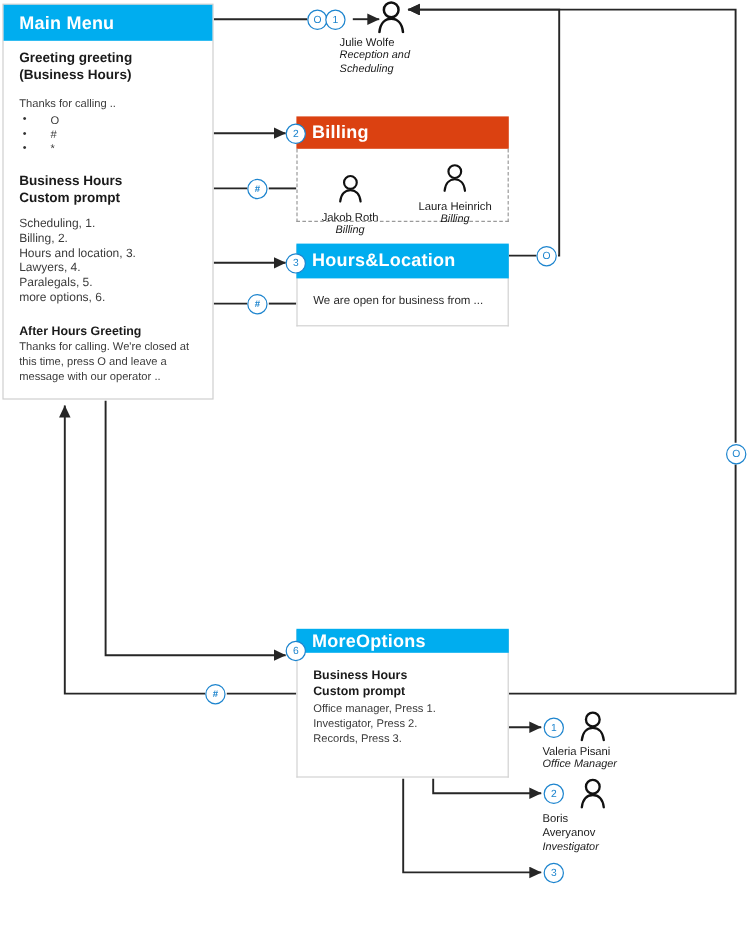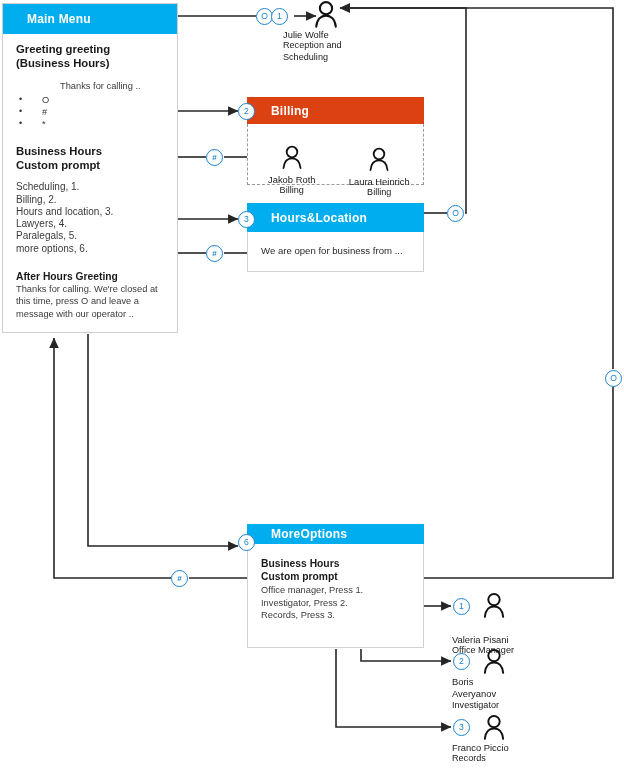--- a/index.html
+++ b/index.html
@@ -3,33 +3,33 @@
 <meta charset="utf-8">
 <style>
   html,body{margin:0;padding:0;background:#ffffff;}
   body{width:624px;height:779px;position:relative;overflow:hidden;
        font-family:"Liberation Sans","DejaVu Sans",sans-serif;color:#000;}
   #canvas{position:absolute;inset:0;width:624px;height:779px;}
   svg.wires{position:absolute;left:0;top:0;width:624px;height:779px;pointer-events:none;}
 
   
   .node{position:absolute;background:#fff;box-sizing:border-box;}
-  .node .hdr{color:#fff;font-size:12px;font-weight:600;letter-spacing:.2px;
-             display:flex;align-items:center;padding-left:24px;box-sizing:border-box;}
+  .node .hdr{color:#fff;font-size:15px;font-weight:600;letter-spacing:.2px;
+             display:flex;align-items:center;padding-left:13px;box-sizing:border-box;}
   .hdr-cyan{background:#00ADEF;}
   .hdr-orange{background:#DB4111;}
   .node .body{box-sizing:border-box;padding:9px 11px 10px 13px;}
 
   
   #main-menu{left:2px;top:3px;width:176px;height:330px;border:1px solid #cfcfcf;
              box-shadow:0 0 0 0 transparent;}
   #main-menu .hdr{height:30px;}
   #main-menu .body{padding:8px 10px 10px 13px;}
   .mm-title{font-size:11.3px;font-weight:700;line-height:14.2px;color:#1a1a1a;}
-  .mm-sub{font-size:9.3px;line-height:12.4px;color:#3b3b3b;margin-top:10px;margin-left:44px;}
+  .mm-sub{font-size:9.3px;line-height:12.4px;color:#3b3b3b;margin-top:10px;}
   .mm-list{list-style:none;margin:1px 0 0 0;padding:0 0 0 14px;}
   .mm-list li{font-size:9.3px;line-height:12px;color:#3b3b3b;position:relative;}
   .mm-list li:before{content:"\2022";position:absolute;left:-11px;top:-1px;font-size:9px;color:#333;}
   .mm-list li span{padding-left:12px;display:inline-block;}
   .mm-h2{font-size:11.3px;font-weight:700;line-height:14.2px;color:#1a1a1a;margin-top:14px;}
   .mm-opts{font-size:10px;line-height:12.3px;color:#3b3b3b;margin-top:9px;}
   .mm-h3{font-size:10.3px;font-weight:700;line-height:13px;color:#1a1a1a;margin-top:15px;}
   .mm-p{font-size:9.3px;line-height:12.3px;color:#3b3b3b;}
 
   
@@ -48,21 +48,21 @@
   #more{left:247px;top:525px;width:177px;height:123px;border:1px solid #d2d2d2;border-top:none;}
   #more .hdr{height:20px;margin:-1px -1px 0 -1px;width:calc(100% + 2px);}
   #more .body{padding:13px 10px 0 13px;}
   .mo-h{font-size:10.3px;font-weight:700;line-height:13.2px;color:#1a1a1a;}
   .mo-p{font-size:9.3px;line-height:12.2px;color:#3b3b3b;margin-top:1px;}
 
   
   .person{position:absolute;text-align:left;}
   .person .glyph{display:block;margin:0 auto;}
   .pname{font-size:9.4px;line-height:11.4px;color:#1a1a1a;margin-top:1px;}
-  .prole{font-size:9.1px;line-height:11.2px;color:#1a1a1a;}
+  .prole{font-size:9.1px;line-height:11.2px;color:#1a1a1a;font-style:italic;}
 
   
   .badge{position:absolute;width:17px;height:17px;border-radius:50%;
          background:#fff;border:1.6px solid #1C84CE;
          display:flex;align-items:center;justify-content:center;
          font-size:8.6px;color:#1C84CE;font-weight:400;box-sizing:border-box;}
   .badge.hash{font-size:8px;font-weight:700;}
 </style>
 </head>
 <body>
@@ -137,21 +137,21 @@
     <div class="hdr hdr-orange">Billing</div>
     <div class="body">
       <div style="width:50%;text-align:center;padding-top:21px">
         <svg class="glyph" width="26" height="24" viewBox="0 0 26 24">
           <circle cx="13" cy="7" r="5.3" fill="none" stroke="#111" stroke-width="1.8"></circle>
           <path d="M4.5,23 C5.2,16.2 9.0,13.4 13,13.4 C17,13.4 20.8,16.2 21.5,23" fill="none" stroke="#111" stroke-width="1.8" stroke-linecap="round"></path>
         </svg>
         <div class="pname">Jakob Roth</div>
         <div class="prole">Billing</div>
       </div>
-      <div style="width:50%;text-align:center;padding-top:23px">
+      <div style="width:50%;text-align:center;padding-top:12px">
         <svg class="glyph" width="26" height="24" viewBox="0 0 26 24">
           <circle cx="13" cy="7" r="5.3" fill="none" stroke="#111" stroke-width="1.8"></circle>
           <path d="M4.5,23 C5.2,16.2 9.0,13.4 13,13.4 C17,13.4 20.8,16.2 21.5,23" fill="none" stroke="#111" stroke-width="1.8" stroke-linecap="round"></path>
         </svg>
         <div class="pname">Laura Heinrich</div>
         <div class="prole">Billing</div>
       </div>
     </div>
   </div>
 
@@ -181,42 +181,34 @@
     <div class="pname">Julie Wolfe</div>
     <div class="prole">Reception and</div>
     <div class="prole">Scheduling</div>
   </div>
 
   <div class="person" style="left:452px;top:592px;width:80px;">
     <svg class="glyph" width="28" height="26" viewBox="0 0 26 24" style="margin-left:28px">
       <circle cx="13" cy="7" r="5.3" fill="none" stroke="#111" stroke-width="1.8"></circle>
       <path d="M4.5,23 C5.2,16.2 9.0,13.4 13,13.4 C17,13.4 20.8,16.2 21.5,23" fill="none" stroke="#111" stroke-width="1.8" stroke-linecap="round"></path>
     </svg>
-    <div class="pname" style="margin-top:16px">Valeria Pisani</div>
+    <div class="pname" style="margin-top:2px">Valeria Pisani</div>
     <div class="prole">Office Manager</div>
   </div>
 
   <div class="person" style="left:452px;top:648px;width:80px;">
     <svg class="glyph" width="28" height="26" viewBox="0 0 26 24" style="margin-left:28px">
       <circle cx="13" cy="7" r="5.3" fill="none" stroke="#111" stroke-width="1.8"></circle>
       <path d="M4.5,23 C5.2,16.2 9.0,13.4 13,13.4 C17,13.4 20.8,16.2 21.5,23" fill="none" stroke="#111" stroke-width="1.8" stroke-linecap="round"></path>
     </svg>
     <div class="pname" style="margin-top:2px">Boris</div>
     <div class="pname">Averyanov</div>
     <div class="prole">Investigator</div>
   </div>
 
-  <div class="person" style="left:452px;top:714px;width:80px;">
-    <svg class="glyph" width="28" height="26" viewBox="0 0 26 24" style="margin-left:28px">
-      <circle cx="13" cy="7" r="5.3" fill="none" stroke="#111" stroke-width="1.8"></circle>
-      <path d="M4.5,23 C5.2,16.2 9.0,13.4 13,13.4 C17,13.4 20.8,16.2 21.5,23" fill="none" stroke="#111" stroke-width="1.8" stroke-linecap="round"></path>
-    </svg>
-    <div class="pname" style="margin-top:2px">Franco Piccio</div>
-    <div class="prole">Records</div>
-  </div>
 
   <div class="badge" style="left:256px;top:7.5px">O</div>
   <div class="badge" style="left:271px;top:7.5px">1</div>
   <div class="badge" style="left:238px;top:102.5px">2</div>
   <div class="badge hash" style="left:206px;top:148.5px">#</div>
   <div class="badge" style="left:238px;top:210.5px">3</div>
   <div class="badge hash" style="left:206px;top:244.5px">#</div>
   <div class="badge" style="left:447px;top:204.5px">O</div>
   <div class="badge" style="left:605px;top:369.5px">O</div>
   <div class="badge" style="left:238px;top:533.5px">6</div>

